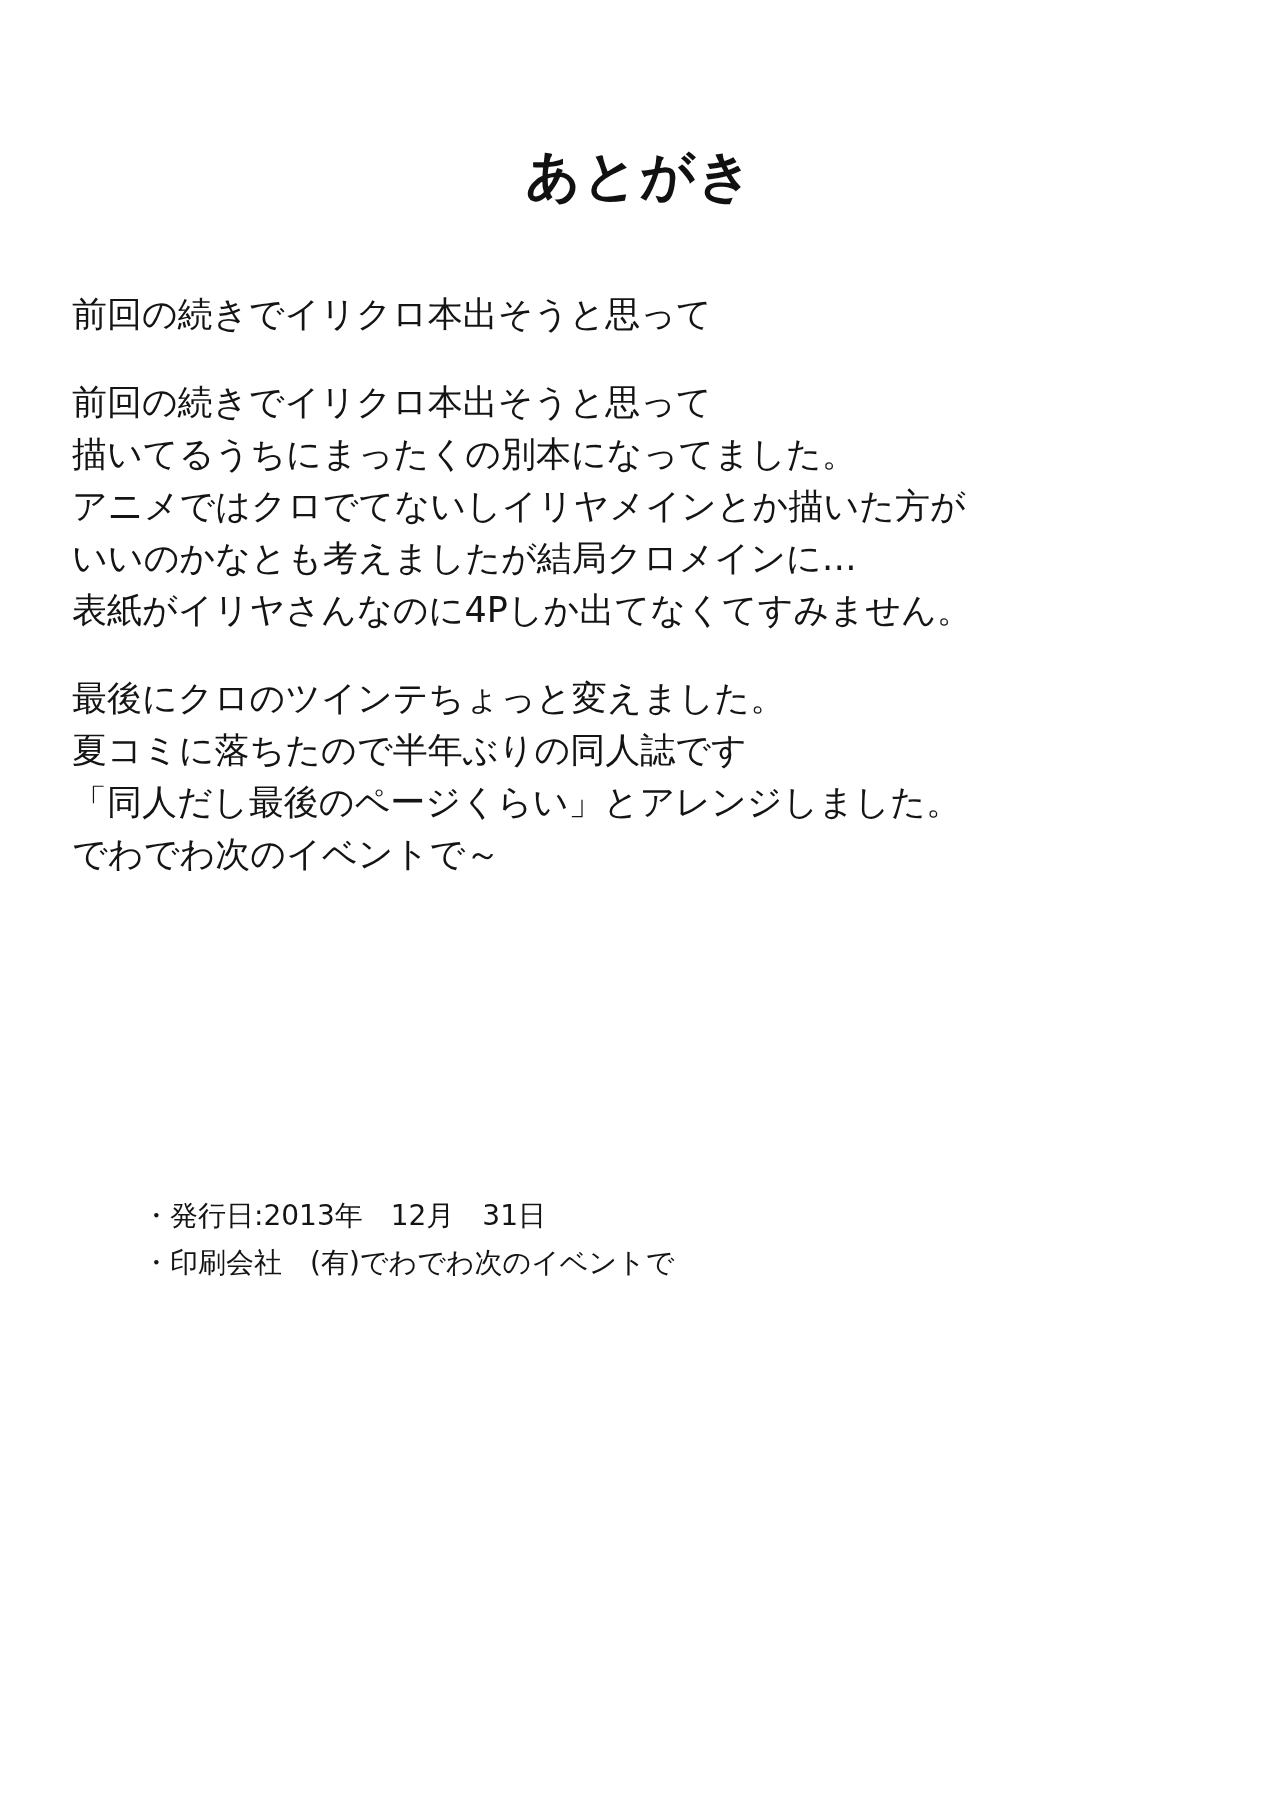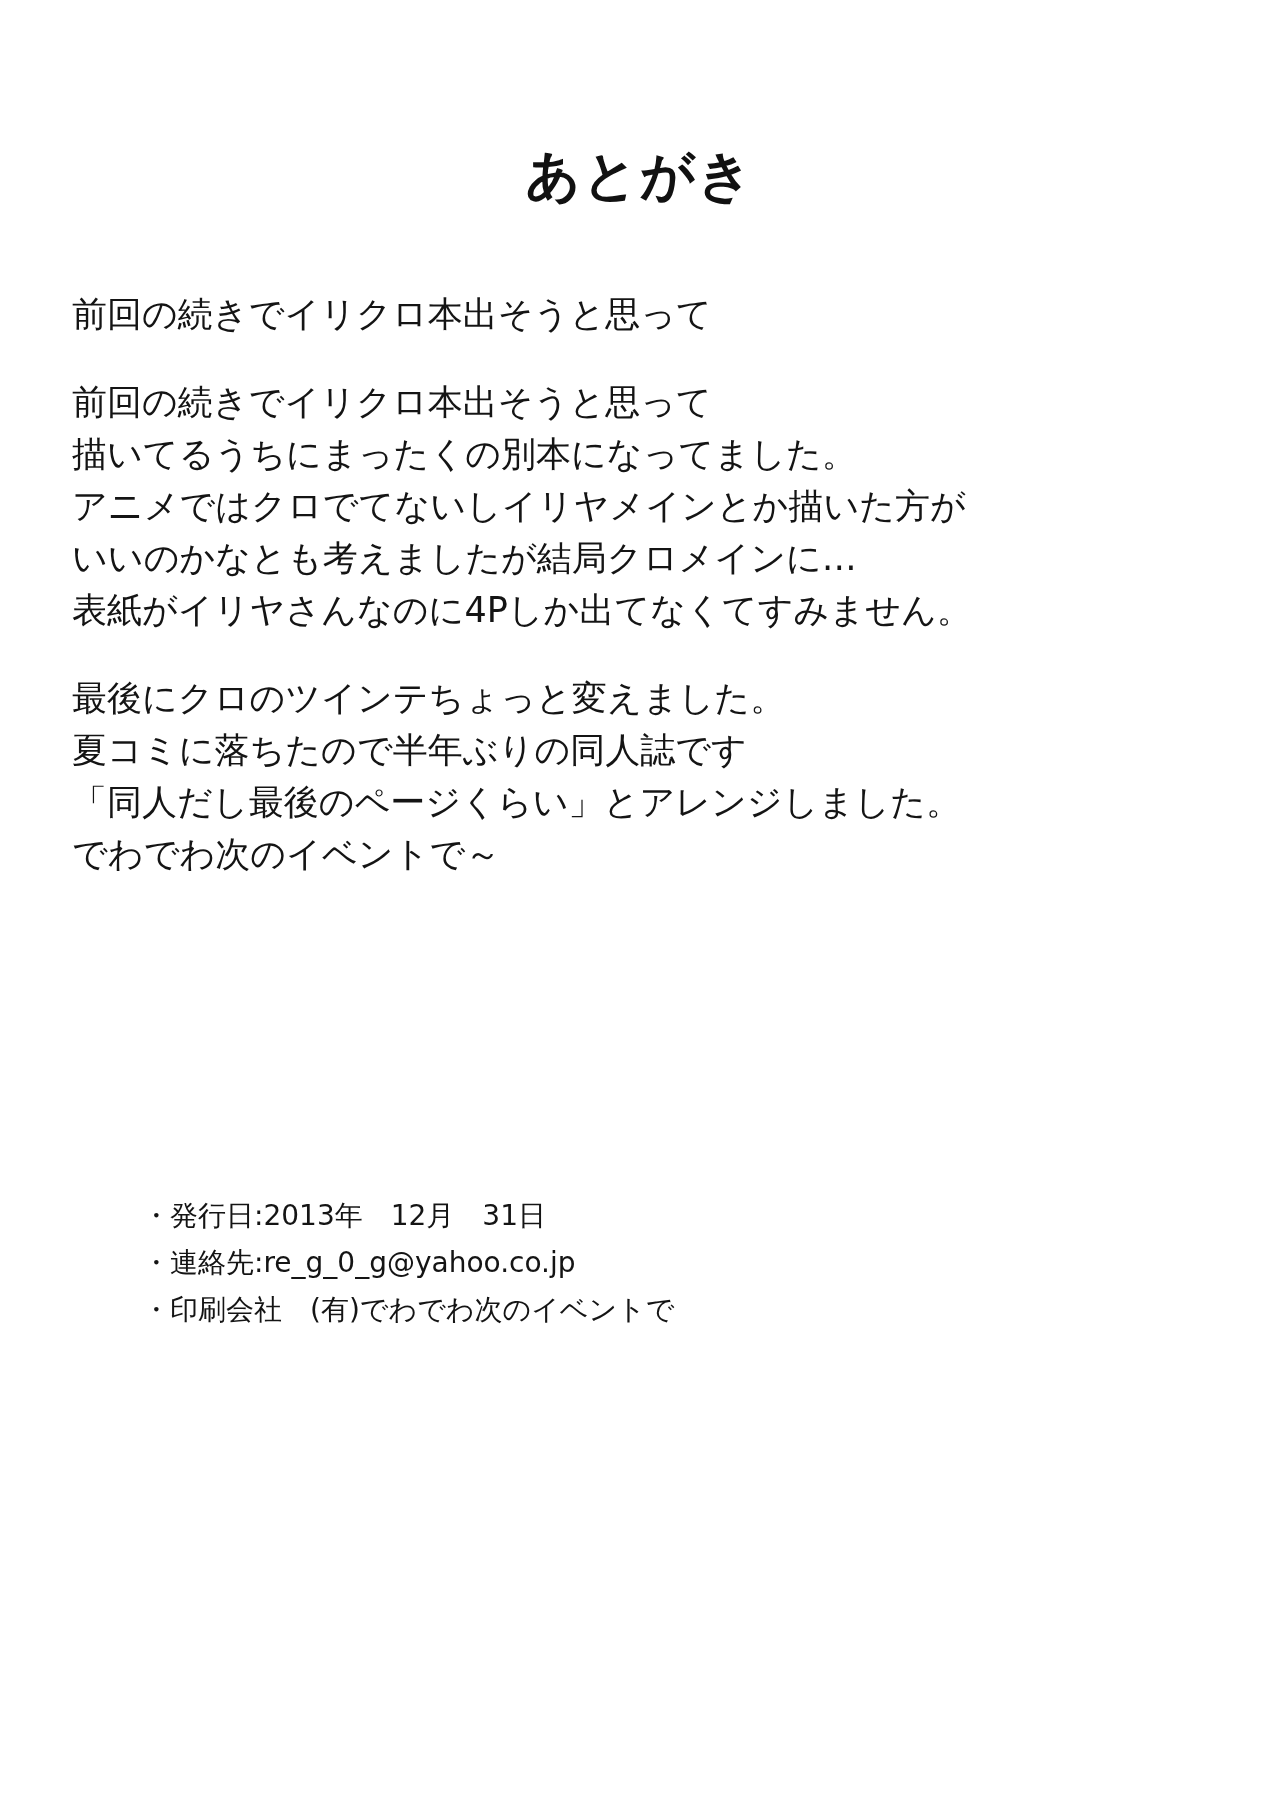--- a/index.html
+++ b/index.html
@@ -75,17 +75,16 @@
 いいのかなとも考えましたが結局クロメインに…
 表紙がイリヤさんなのに4Pしか出てなくてすみません。</p>
     <p class="para">最後にクロのツインテちょっと変えました。
 夏コミに落ちたので半年ぶりの同人誌です
 「同人だし最後のページくらい」とアレンジしました。
 でわでわ次のイベントで～</p>
   </div>
 
   <div class="colophon">
     <div class="colophon-line">・発行日:2013年　12月　31日</div>
-    <div class="colophon-line">・連絡先:re_g_0_g@yahoo.co.jp</div>
     <div class="colophon-line">・印刷会社　(有)でわでわ次のイベントで</div>
   </div>
 
 </div>
 
 </body></html>

